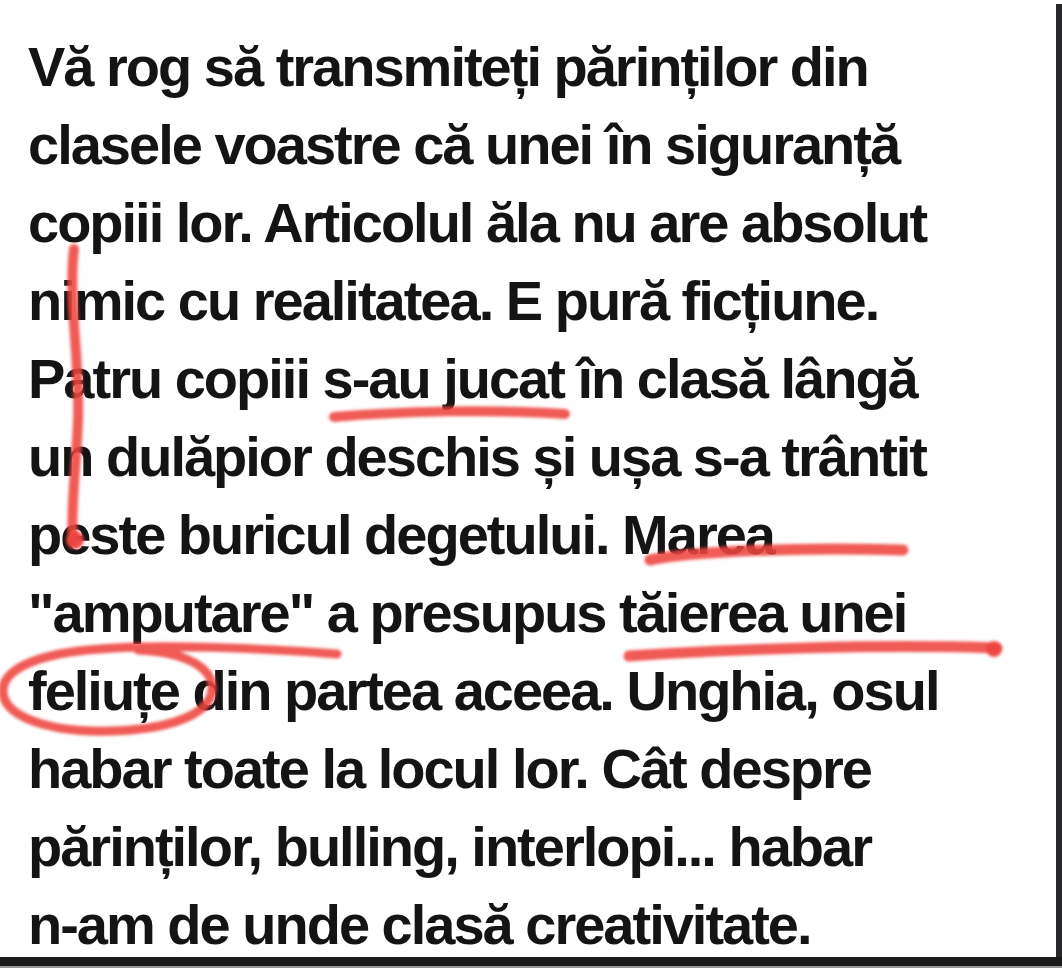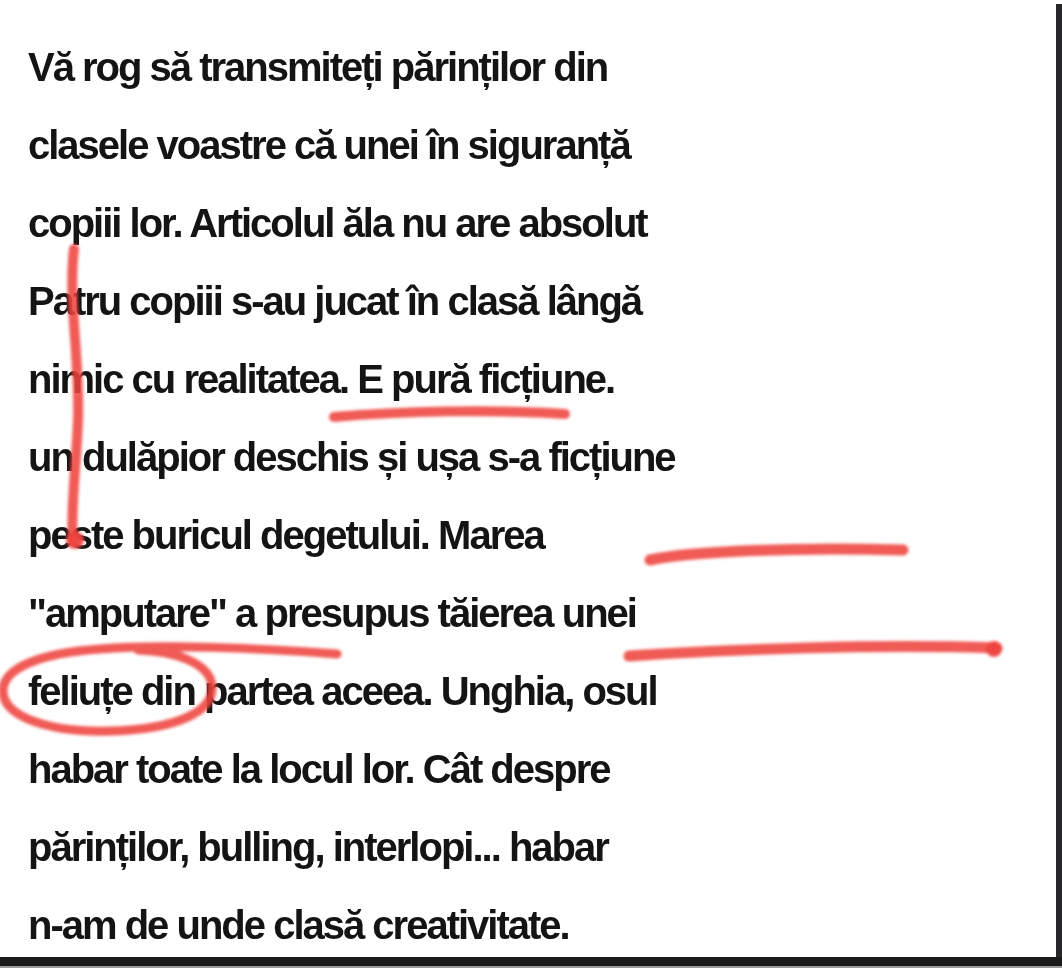--- a/index.html
+++ b/index.html
@@ -15,21 +15,21 @@
     position:relative;
     width:1062px;height:968px;
     background:var(--bg);
     overflow:hidden;
     font-family:"Liberation Sans","DejaVu Sans",sans-serif;
   }
   .textblock{
     position:absolute;
     left:28px;top:28px;right:0;
     color:var(--text);
-    font-size:40px;
+    font-size:56px;
     font-weight:700;
     line-height:78px;
     letter-spacing:-2px;
     white-space:nowrap;
   }
   .line{height:78px;}
   .annotation-layer{
     position:absolute;left:0;top:0;width:1062px;height:968px;
     pointer-events:none;
   }
@@ -56,23 +56,23 @@
 </style>
 </head>
 <body>
 
 <div class="screen">
 
   <div class="textblock">
     <div class="line">Vă rog să transmiteți părinților din</div>
     <div class="line">clasele voastre că unei în siguranță</div>
     <div class="line">copiii lor. Articolul ăla nu are absolut</div>
+    <div class="line">nimic cu realitatea. E pură ficțiune.</div>
     <div class="line">Patru copiii s-au jucat în clasă lângă</div>
-    <div class="line">nimic cu realitatea. E pură ficțiune.</div>
-    <div class="line">un dulăpior deschis și ușa s-a ficțiune</div>
+    <div class="line">un dulăpior deschis și ușa s-a trântit</div>
     <div class="line">peste buricul degetului. Marea</div>
     <div class="line">"amputare" a presupus tăierea unei</div>
     <div class="line">feliuțe din partea aceea. Unghia, osul</div>
     <div class="line">habar toate la locul lor. Cât despre</div>
     <div class="line">părinților, bulling, interlopi... habar</div>
     <div class="line">n-am de unde clasă creativitate.</div>
   </div>
 
   <svg class="annotation-layer" viewBox="0 0 1062 968" xmlns="http://www.w3.org/2000/svg">
     <defs>

